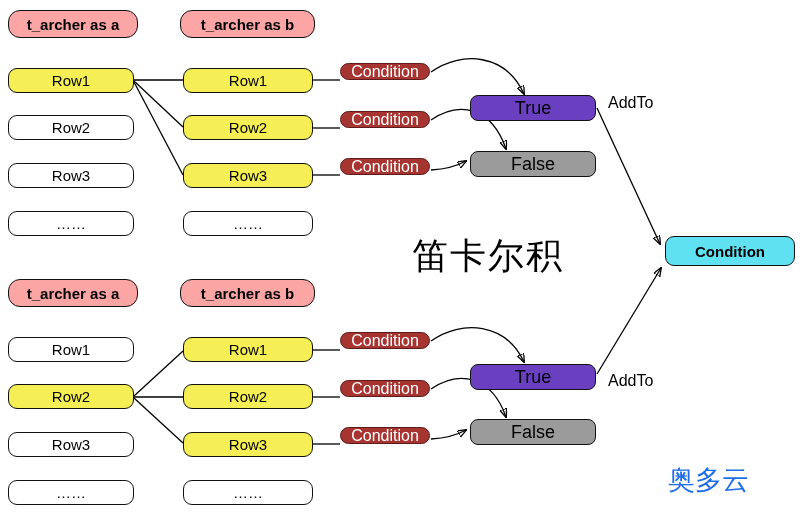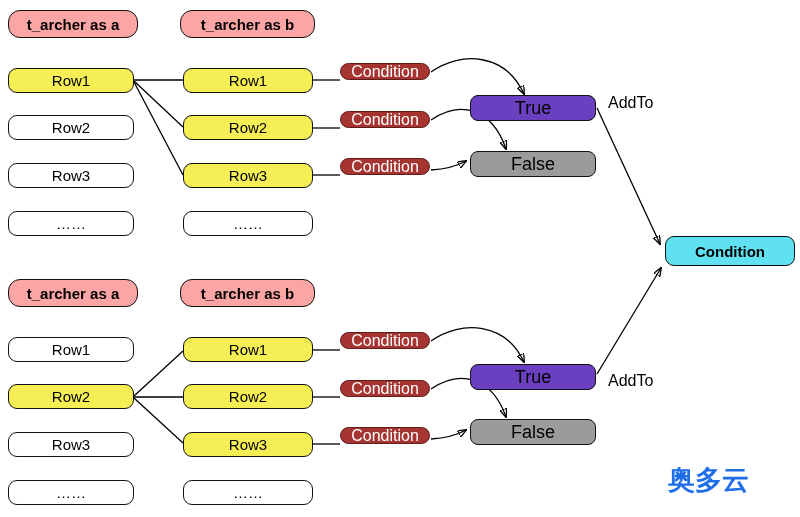--- a/index.html
+++ b/index.html
@@ -27,21 +27,21 @@
   }
   .tf{border:1px solid #111;border-radius:8px;font-size:18px;width:126px;height:26px;}
   .tf.t{background:#6a3fc0;}
   .tf.f{background:#9b9b9b;}
   .resultset{
     background:#5fe1f2;border:1.5px solid #111;border-radius:9px;
     font-weight:bold;font-size:15px;width:130px;height:30px;
   }
   .addto{font-size:16px;}
   .bigtitle{font-size:36px;letter-spacing:2px;}
-  .watermark{color:#1f6ee8;font-weight:bold;font-size:27px;}
+  .watermark{color:#1f6ee8;font-weight:normal;font-size:27px;}
   svg.overlay{position:absolute;left:0;top:0;z-index:1;pointer-events:none;}
   svg.overlay path{stroke:#000;stroke-width:1.3;fill:none;}
 </style>
 </head>
 <body>
 
 <div class="canvas">
 
   <svg class="overlay" width="800" height="517" viewBox="0 0 800 517">
     <defs>
@@ -94,20 +94,21 @@
 
   <div class="box cond" style="left:340px;top:63px">Condition</div>
   <div class="box cond" style="left:340px;top:111px">Condition</div>
   <div class="box cond" style="left:340px;top:158px">Condition</div>
 
   <div class="box tf t" style="left:470px;top:95px">True</div>
   <div class="box tf f" style="left:470px;top:151px">False</div>
 
   <div class="box addto" style="left:608px;top:94px">AddTo</div>
 
+  <div class="box bigtitle" style="left:412px;top:232px">笛卡尔积</div>
 
   <div class="box resultset" style="left:665px;top:236px">Condition</div>
 
   <div class="box hdr" style="left:8px;top:279px;width:130px">t_archer as a</div>
   <div class="box hdr" style="left:180px;top:279px;width:135px">t_archer as b</div>
 
   <div class="box row" style="left:8px;top:337px">Row1</div>
   <div class="box row yellow" style="left:8px;top:384px">Row2</div>
   <div class="box row" style="left:8px;top:432px">Row3</div>
   <div class="box row" style="left:8px;top:480px">……</div>

